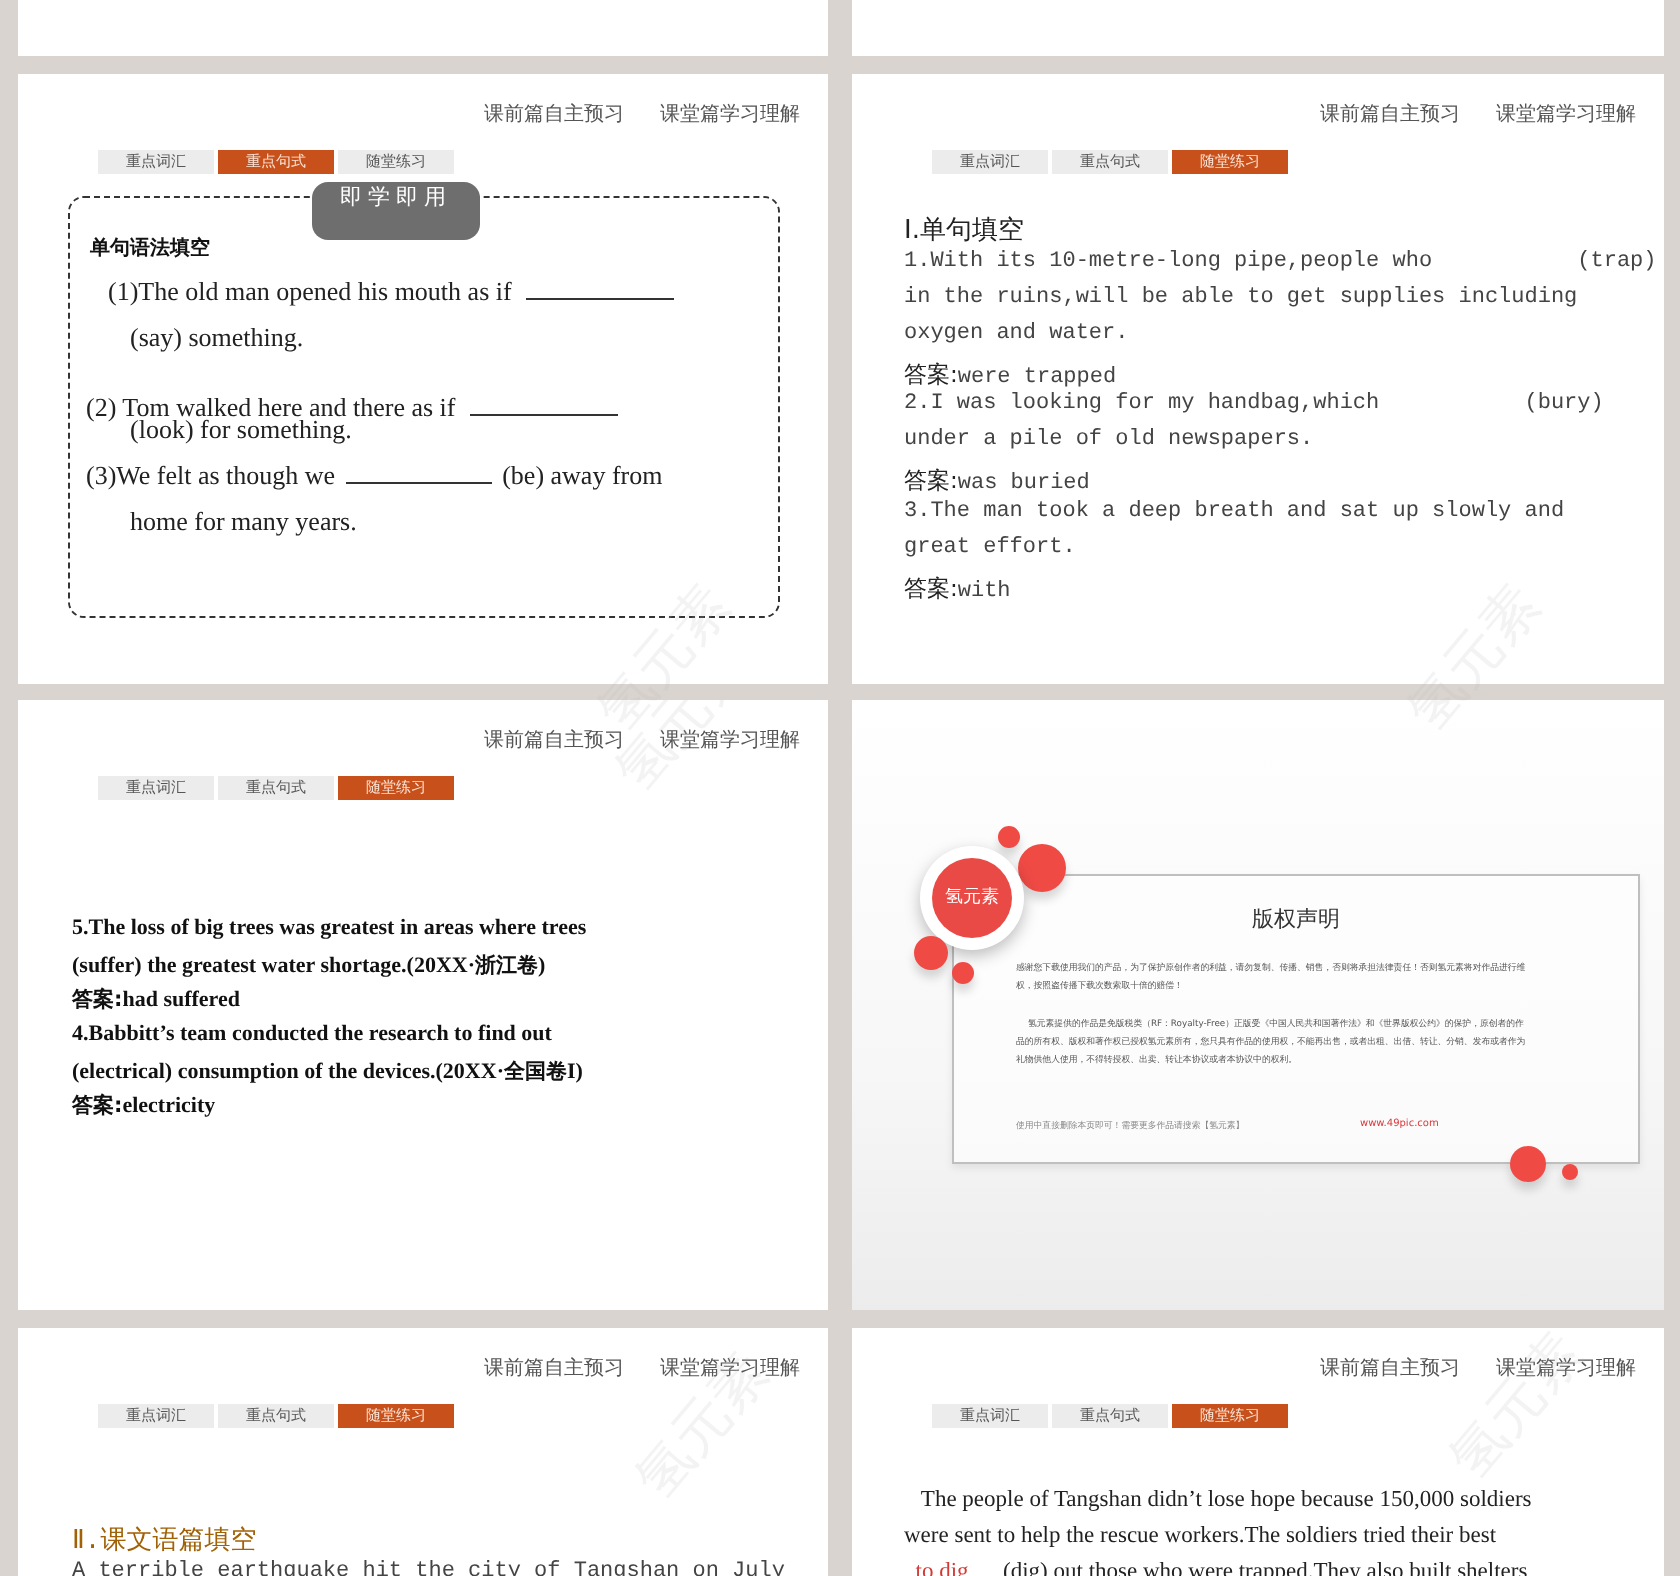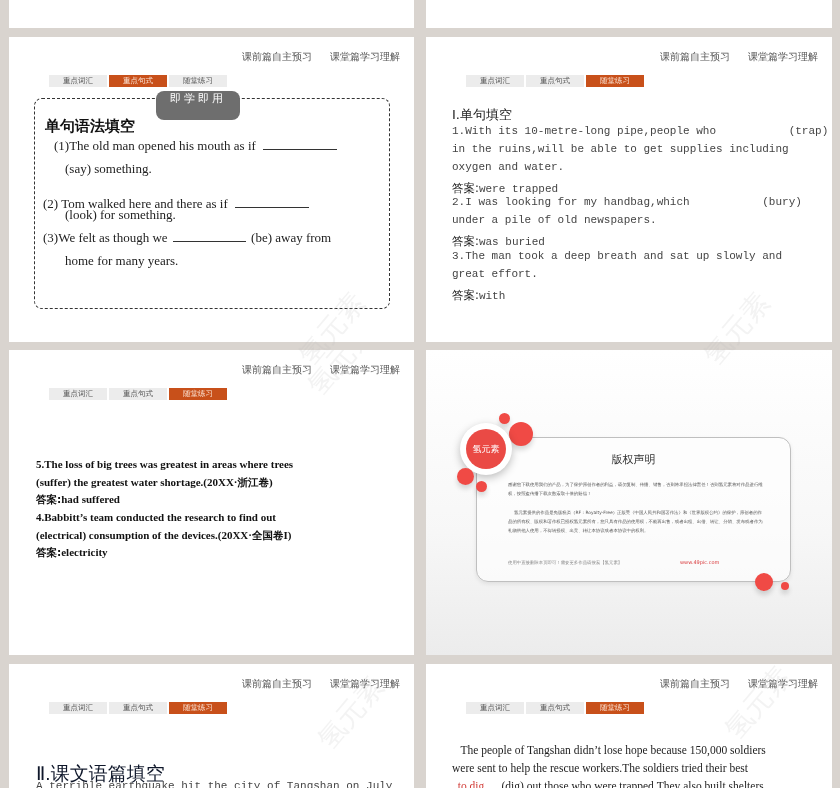--- a/index.html
+++ b/index.html
@@ -29,61 +29,61 @@
 
   
   .dashbox { position: absolute; left: 25px; top: 61px; width: 356px; height: 211px;
              border: 1.5px dashed #333; border-radius: 8px; }
   .dashbox::before { content: ""; position: absolute; inset: 0;
     background-image: radial-gradient(circle, #333 1px, transparent 1.2px);
     background-size: 15px 15px; opacity: 0; }
   .badge { position: absolute; left: 147px; top: 54px; height: 29px; padding: 0 14px;
            background: #6e6e6e; color: #fff; font-size: 11px; line-height: 16px;
            border-radius: 8px; letter-spacing: 3px; font-family: "DejaVu Sans", sans-serif; }
-  .s1 .heading { position: absolute; left: 36px; top: 80px; font-size: 15px; font-weight: bold;
+  .s1 .heading { position: absolute; left: 36px; top: 80px; font-size: 10px; font-weight: bold;
                  font-family: "DejaVu Sans", sans-serif; color: #111; }
   .q { position: absolute; left: 34px; font-family: "Liberation Serif", serif;
        font-size: 13px; color: #222; width: 340px; }
   .blank { display: inline-block; border-bottom: 1px solid #333; height: 12px; vertical-align: baseline; }
 
   
   .mono { font-family: "Liberation Mono", "DejaVu Sans Mono", monospace; font-size: 11px; color: #444; }
   .s2 .h { position: absolute; left: 26px; top: 69px; font-size: 13px; color: #222;
            font-family: "DejaVu Sans", sans-serif; }
   .s2 .line { position: absolute; left: 26px; white-space: pre; }
   .ans-label { font-family: "DejaVu Sans", sans-serif; font-size: 11.5px; color: #222; }
 
   
   .s3 .line { position: absolute; left: 27px; font-family: "Liberation Serif", serif;
               font-weight: bold; font-size: 11px; color: #111; white-space: pre; }
   .s3 .cn { font-family: "DejaVu Sans", sans-serif; font-weight: bold; font-size: 10.5px; }
 
   
-  .crbox { position: absolute; left: 50px; top: 87px; width: 315px; height: 145px;
-           border: 1px solid #bfbfbf; border-radius: 12px; background: rgba(255,255,255,0.6);
+  .crbox { position: absolute; left: 50px; top: 87px; width: 344px; height: 145px;
+           border: 1px solid #bfbfbf; border-radius: 0; background: rgba(255,255,255,0.6);
            box-shadow: 0 2px 4px rgba(0,0,0,0.08); }
   .crtitle { position: absolute; top: 14px; width: 100%; text-align: center; font-size: 11px;
              color: #333; font-family: "DejaVu Sans", sans-serif; }
   .crtext { position: absolute; left: 31px; width: 255px; font-size: 4.4px; line-height: 9px;
             color: #555; font-family: "DejaVu Sans", sans-serif; }
   .crfoot { position: absolute; left: 31px; top: 122px; font-size: 4.4px; color: #888;
             font-family: "DejaVu Sans", sans-serif; }
   .crlink { position: absolute; left: 203px; top: 121px; font-size: 5px; color: #d9383a;
             font-family: "DejaVu Sans", sans-serif; }
   .dot { position: absolute; border-radius: 50%; background: #f04a45;
          box-shadow: 0 4px 5px rgba(0,0,0,0.15); }
   .logo-ring { position: absolute; left: 34px; top: 73px; width: 52px; height: 52px;
                border-radius: 50%; background: #fff; box-shadow: 0 3px 8px rgba(0,0,0,0.25); }
   .logo { position: absolute; left: 40px; top: 79px; width: 40px; height: 40px; border-radius: 50%;
           background: #ea4a45; color: #fff; font-size: 9px; line-height: 40px; text-align: center;
           font-family: "DejaVu Sans", sans-serif; }
 
   
-  .s5 .h { position: absolute; left: 27px; top: 97px; font-size: 19px; color: #0f172a;
-           font-family: Liberation Sans, sans-serif; }
+  .s5 .h { position: absolute; left: 27px; top: 97px; font-size: 13px; color: #a16207;
+           font-family: Liberation Mono, monospace; }
   .s5 .line { position: absolute; left: 27px; top: 116px; white-space: pre; }
   .s6 .line { position: absolute; left: 26px; font-family: "Liberation Serif", serif;
               font-size: 11.5px; color: #222; white-space: pre; }
   .red { color: #d13b36; text-decoration: underline; }
 
   .wm { position: absolute; font-size: 28px; color: rgba(190,190,190,0.18);
         transform: rotate(-50deg); font-family: "DejaVu Sans", sans-serif; pointer-events: none; }
 </style>
 </head>
 <body>

